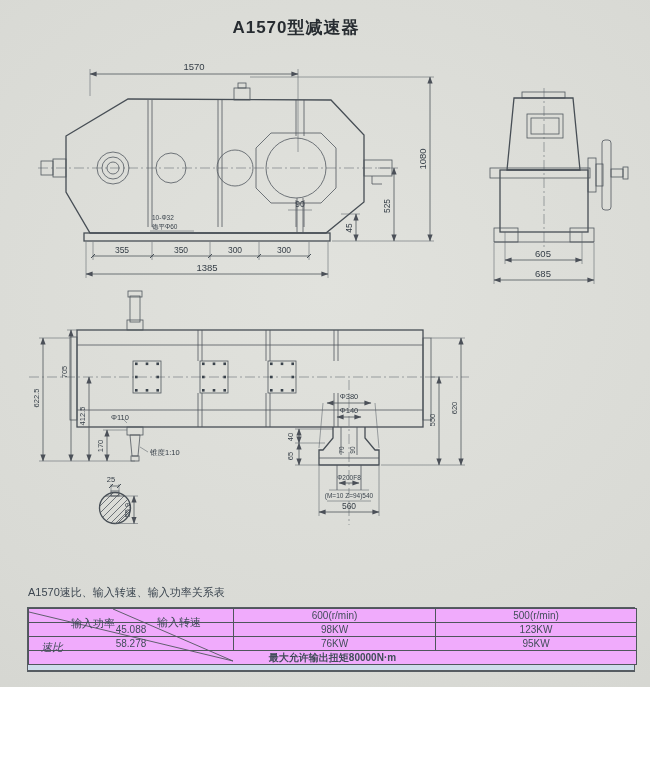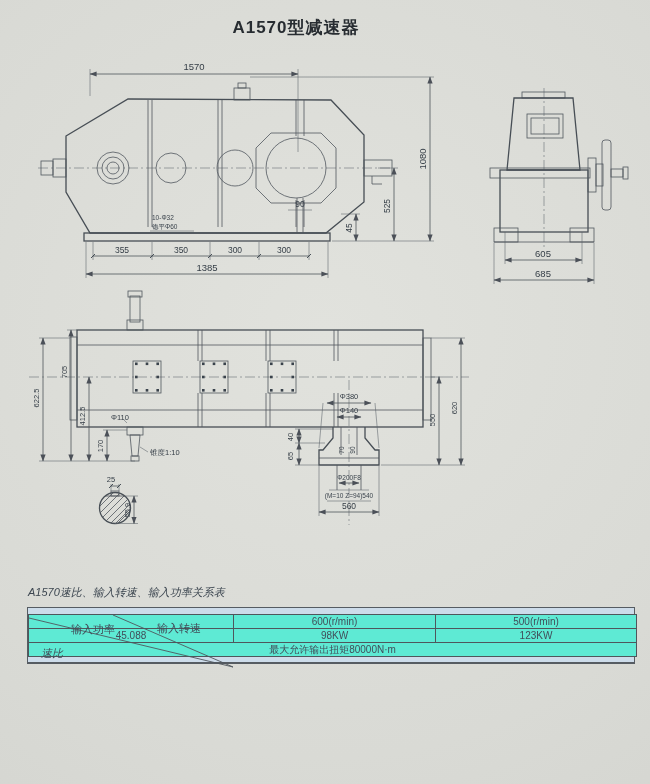--- a/index.html
+++ b/index.html
@@ -1,18 +1,18 @@
 <!DOCTYPE html>
 <html><head>
 <meta charset="utf-8">
 <style>
   html,body{margin:0;padding:0;}
   .page{
     position:relative;
-    width:650px;height:784px;
+    width:650px;height:687px;
     background:radial-gradient(130% 105% at 50% 42%, #e1e2dd 0%, #d9dad5 52%, #cfd0cb 100%);
     font-family:"Liberation Sans", sans-serif;
     overflow:hidden;
   }
   .page-title{
     position:absolute;left:0;top:16px;width:592px;
     text-align:center;font-size:17px;font-weight:bold;
     letter-spacing:1px;color:#272c31;
   }
   svg{position:absolute;overflow:visible;}
@@ -22,31 +22,31 @@
   .ext{stroke:#5a6168;stroke-width:0.55;fill:none;}
   .cl{stroke:#6a7076;stroke-width:0.6;fill:none;stroke-dasharray:10 3 2 3;}
   .tick{stroke:#39424b;stroke-width:0.9;}
   .dot{fill:#39424b;}
   text.dt{font:8.5px "Liberation Sans",sans-serif;fill:#343d46;}
   text.dt9{font:9.5px "Liberation Sans",sans-serif;fill:#343d46;}
   text.dt7{font:7.5px "Liberation Sans",sans-serif;fill:#343d46;}
   text.dt6{font:6.5px "Liberation Sans",sans-serif;fill:#3c454e;}
   
   .table-section{position:absolute;left:27px;top:585px;width:608px;color:#3c4650;}
-  .table-title{font-size:11px;margin:0 0 7px 1px;color:#3c4650;font-style:italic;}
+  .table-title{font-size:11px;margin:0 0 7px 1px;color:#3c4650;}
   .table-frame{border:1px solid #565c62;border-bottom-width:2px;padding:0 0 5px 0;background:#cddcea;}
-  table.spec{border-collapse:collapse;width:100%;table-layout:fixed;background:#5eead4;margin-top:6px;}
+  table.spec{border-collapse:collapse;width:100%;table-layout:fixed;background:#f0abfc;}
   table.spec td{border:1px solid #4f565c;font-size:10px;text-align:center;color:#414d59;padding:0;height:13px;line-height:13px;}
   td.corner{position:relative;height:53px;padding:0;}
   .corner-label{position:absolute;font-size:11px;color:#414d59;}
   .cl-power{left:42px;top:8px;}
   .cl-speed{left:128px;top:8px;font-family:Liberation Mono, monospace;}
   .cl-ratio{left:12px;top:32px;font-style:italic;}
   td.colhead{font-size:11px;height:53px;}
-  td.footer-cell{font-size:10px;height:15px;line-height:15px;}
+  td.footer-cell{font-size:10px;height:15px;line-height:15px;font-weight:bold;}
 </style>
 </head>
 <body>
 
 <div class="page">
 
   <div class="page-title">A1570型减速器</div>
 
   <svg style="left:38px;top:56px;" width="420" height="235" viewBox="0 0 420 235">
     <defs>
@@ -388,20 +388,25 @@
             </td>
             <td class="colhead">600(r/min)</td>
             <td class="colhead">500(r/min)</td>
           </tr>
           <tr>
             <td>45.088</td>
             <td>98KW</td>
             <td>123KW</td>
           </tr>
           <tr>
+            <td>58.278</td>
+            <td>76KW</td>
+            <td>95KW</td>
+          </tr>
+          <tr>
             <td class="footer-cell" colspan="3">最大允许输出扭矩80000N·m</td>
           </tr>
         </tbody>
       </table>
     </div>
   </div>
 
 </div>
 
 </body></html>

